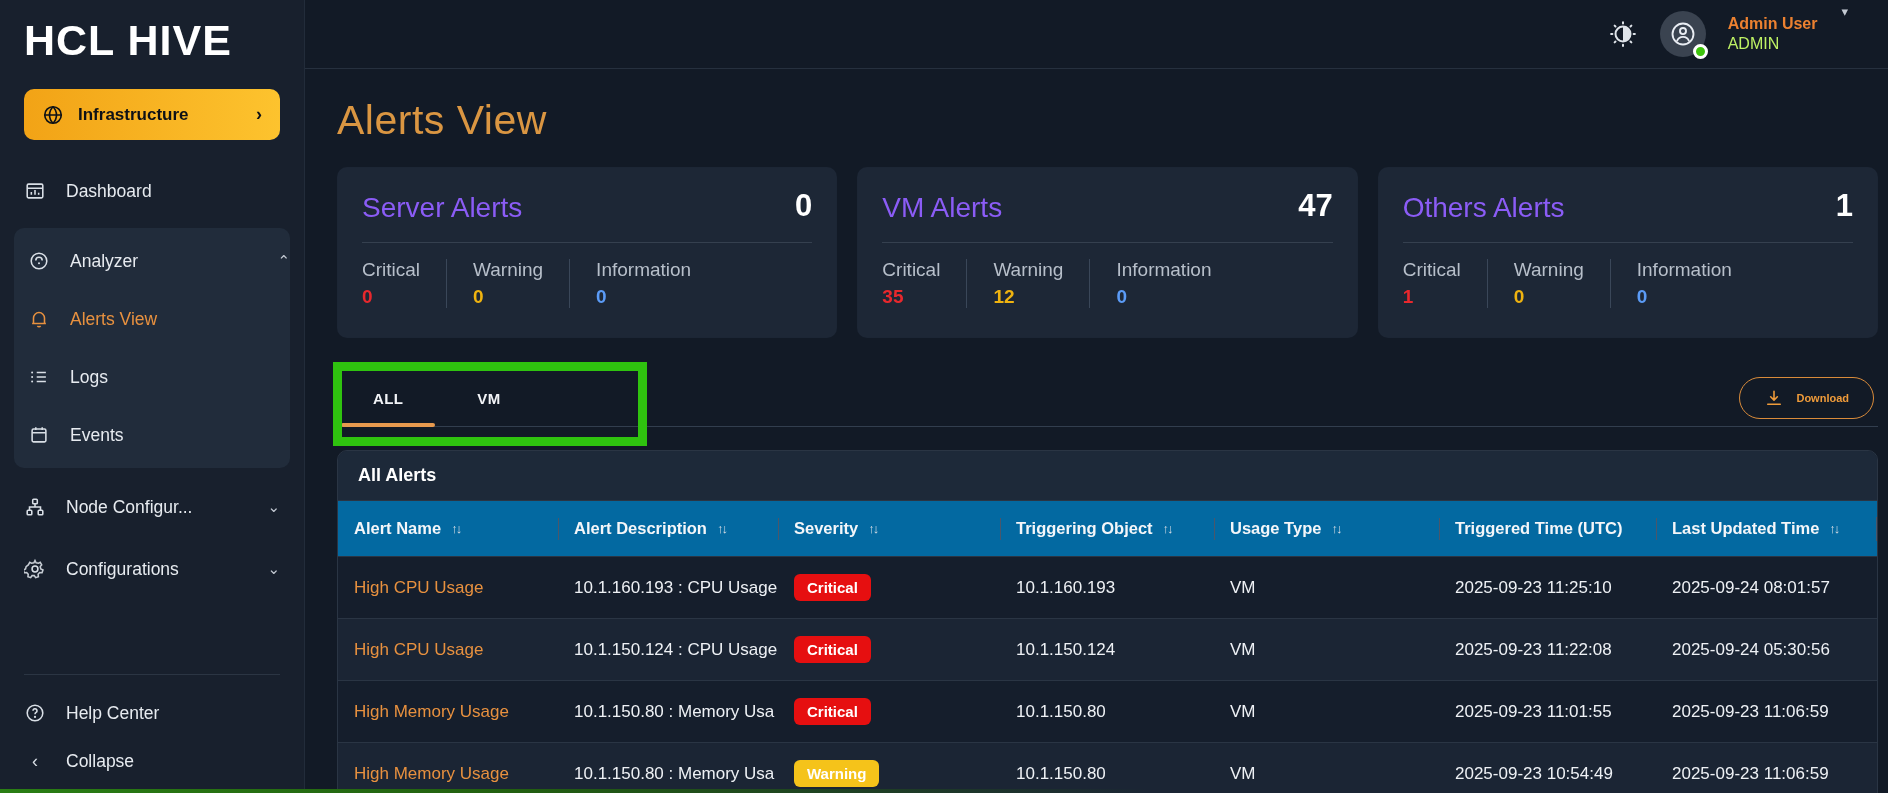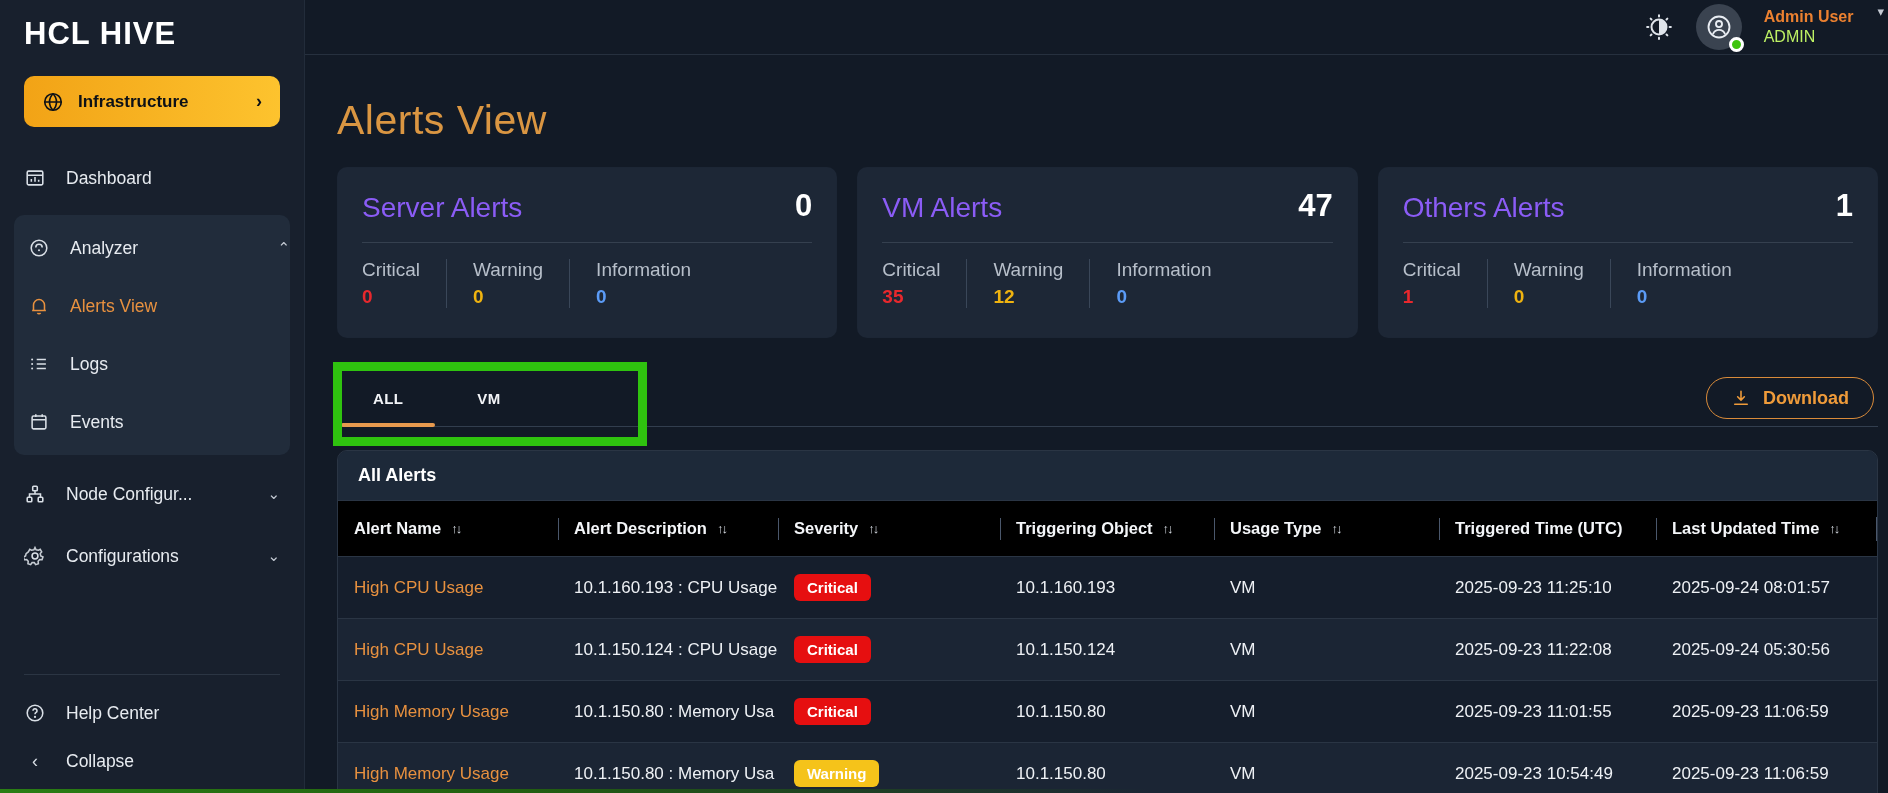--- a/index.html
+++ b/index.html
@@ -11,21 +11,21 @@
     position:relative;
   }
 
   
   .sidebar {
     position:absolute; left:0; top:0; width:305px; height:793px;
     background:#18202d; border-right:1px solid #222c3a;
     display:flex; flex-direction:column;
   }
   .logo {
-    padding:16px 24px 10px; font-size:31px; font-weight:800;
+    padding:16px 24px 10px; font-size:43px; font-weight:800;
     letter-spacing:1px; color:#ffffff; white-space:nowrap;
   }
   .infra-btn {
     margin:14px 24px 0; height:51px; border:none; cursor:pointer;
     border-radius:10px; background:linear-gradient(90deg,#f2a316,#fdc32e);
     display:flex; align-items:center; gap:14px; padding:0 18px;
     font-family:inherit; font-size:17px; font-weight:700; color:#0d1117;
   }
   .infra-btn .chev { margin-left:auto; font-size:18px; font-weight:700; }
   .nav { margin-top:26px; }
@@ -42,24 +42,24 @@
   .nav-item.active { color:#e8913f; }
   .nav-item.active svg { color:#e8913f; }
   .nav-icon { width:22px; height:22px; flex:0 0 22px; color:#d9dfe6; }
   .sidebar-spacer { flex:1; }
   .sidebar-divider { height:1px; background:#2b3543; margin:0 24px; }
   .sidebar-footer { padding:14px 0 8px; }
   .sidebar-footer .nav-item { height:48px; }
 
   
   .topbar {
-    position:absolute; left:305px; right:0; top:0; height:55px;
+    position:absolute; left:305px; right:0; top:0; height:69px;
     border-bottom:1px solid #26303e;
     display:flex; align-items:center; justify-content:flex-end;
-    gap:22px; padding-right:4px; background:#121a26;
+    gap:22px; padding-right:40px; background:#121a26;
   }
   .theme-toggle { width:30px; height:30px; color:#dfe4ea; cursor:pointer; }
   .avatar-wrap { position:relative; width:46px; height:46px; cursor:pointer; }
   .avatar {
     width:46px; height:46px; border-radius:50%; background:#3a4350;
     display:flex; align-items:center; justify-content:center; color:#e9edf3;
   }
   .status-dot {
     position:absolute; right:-2px; bottom:-2px; width:15px; height:15px;
     border-radius:50%; background:#3fc40e; border:3px solid #ffffff;
@@ -109,21 +109,21 @@
     position:relative; margin-right:10px;
   }
   .tab.active::after {
     content:""; position:absolute; left:0; right:0; bottom:-1px; height:4px;
     background:#e89a4e; border-radius:2px;
   }
   .download-btn {
     margin-left:auto; align-self:center; height:42px; padding:0 24px;
     display:flex; align-items:center; gap:12px; cursor:pointer;
     background:transparent; border:1px solid #d98b3a; border-radius:21px;
-    color:#ef9b3a; font-family:inherit; font-size:18px; font-weight:700;
+    color:#ef9b3a; font-family:inherit; font-size:11px; font-weight:700;
     margin-right:4px;
   }
   .download-btn svg { width:20px; height:20px; }
 
   
   .annotation-box {
     position:absolute; left:28px; top:293px; width:314px; height:84px;
     border:9px solid #2fc30f; pointer-events:none; z-index:5;
   }
   .annotation-strip {
@@ -137,21 +137,21 @@
     margin-top:23px; background:#1b2533; border:1px solid #2a3544;
     border-radius:10px 10px 0 0; overflow:hidden;
   }
   .table-title-bar {
     height:50px; display:flex; align-items:center; padding:0 20px;
     background:#1d2939; border-bottom:1px solid #2a3544;
     font-size:18px; font-weight:700; color:#ffffff;
   }
   .thead {
     display:grid; grid-template-columns:220px 220px 222px 214px 225px 217px 1fr;
-    background:#000000; height:55px; align-items:center;
+    background:#0369a1; height:55px; align-items:center;
   }
   .th {
     display:flex; align-items:center; gap:10px; padding-left:16px;
     font-size:16.5px; font-weight:700; color:#f4f6f9; position:relative;
     height:24px;
   }
   .th::before {
     content:""; position:absolute; left:0; top:1px; bottom:1px;
     border-left:1.5px solid #4a576b;
   }

